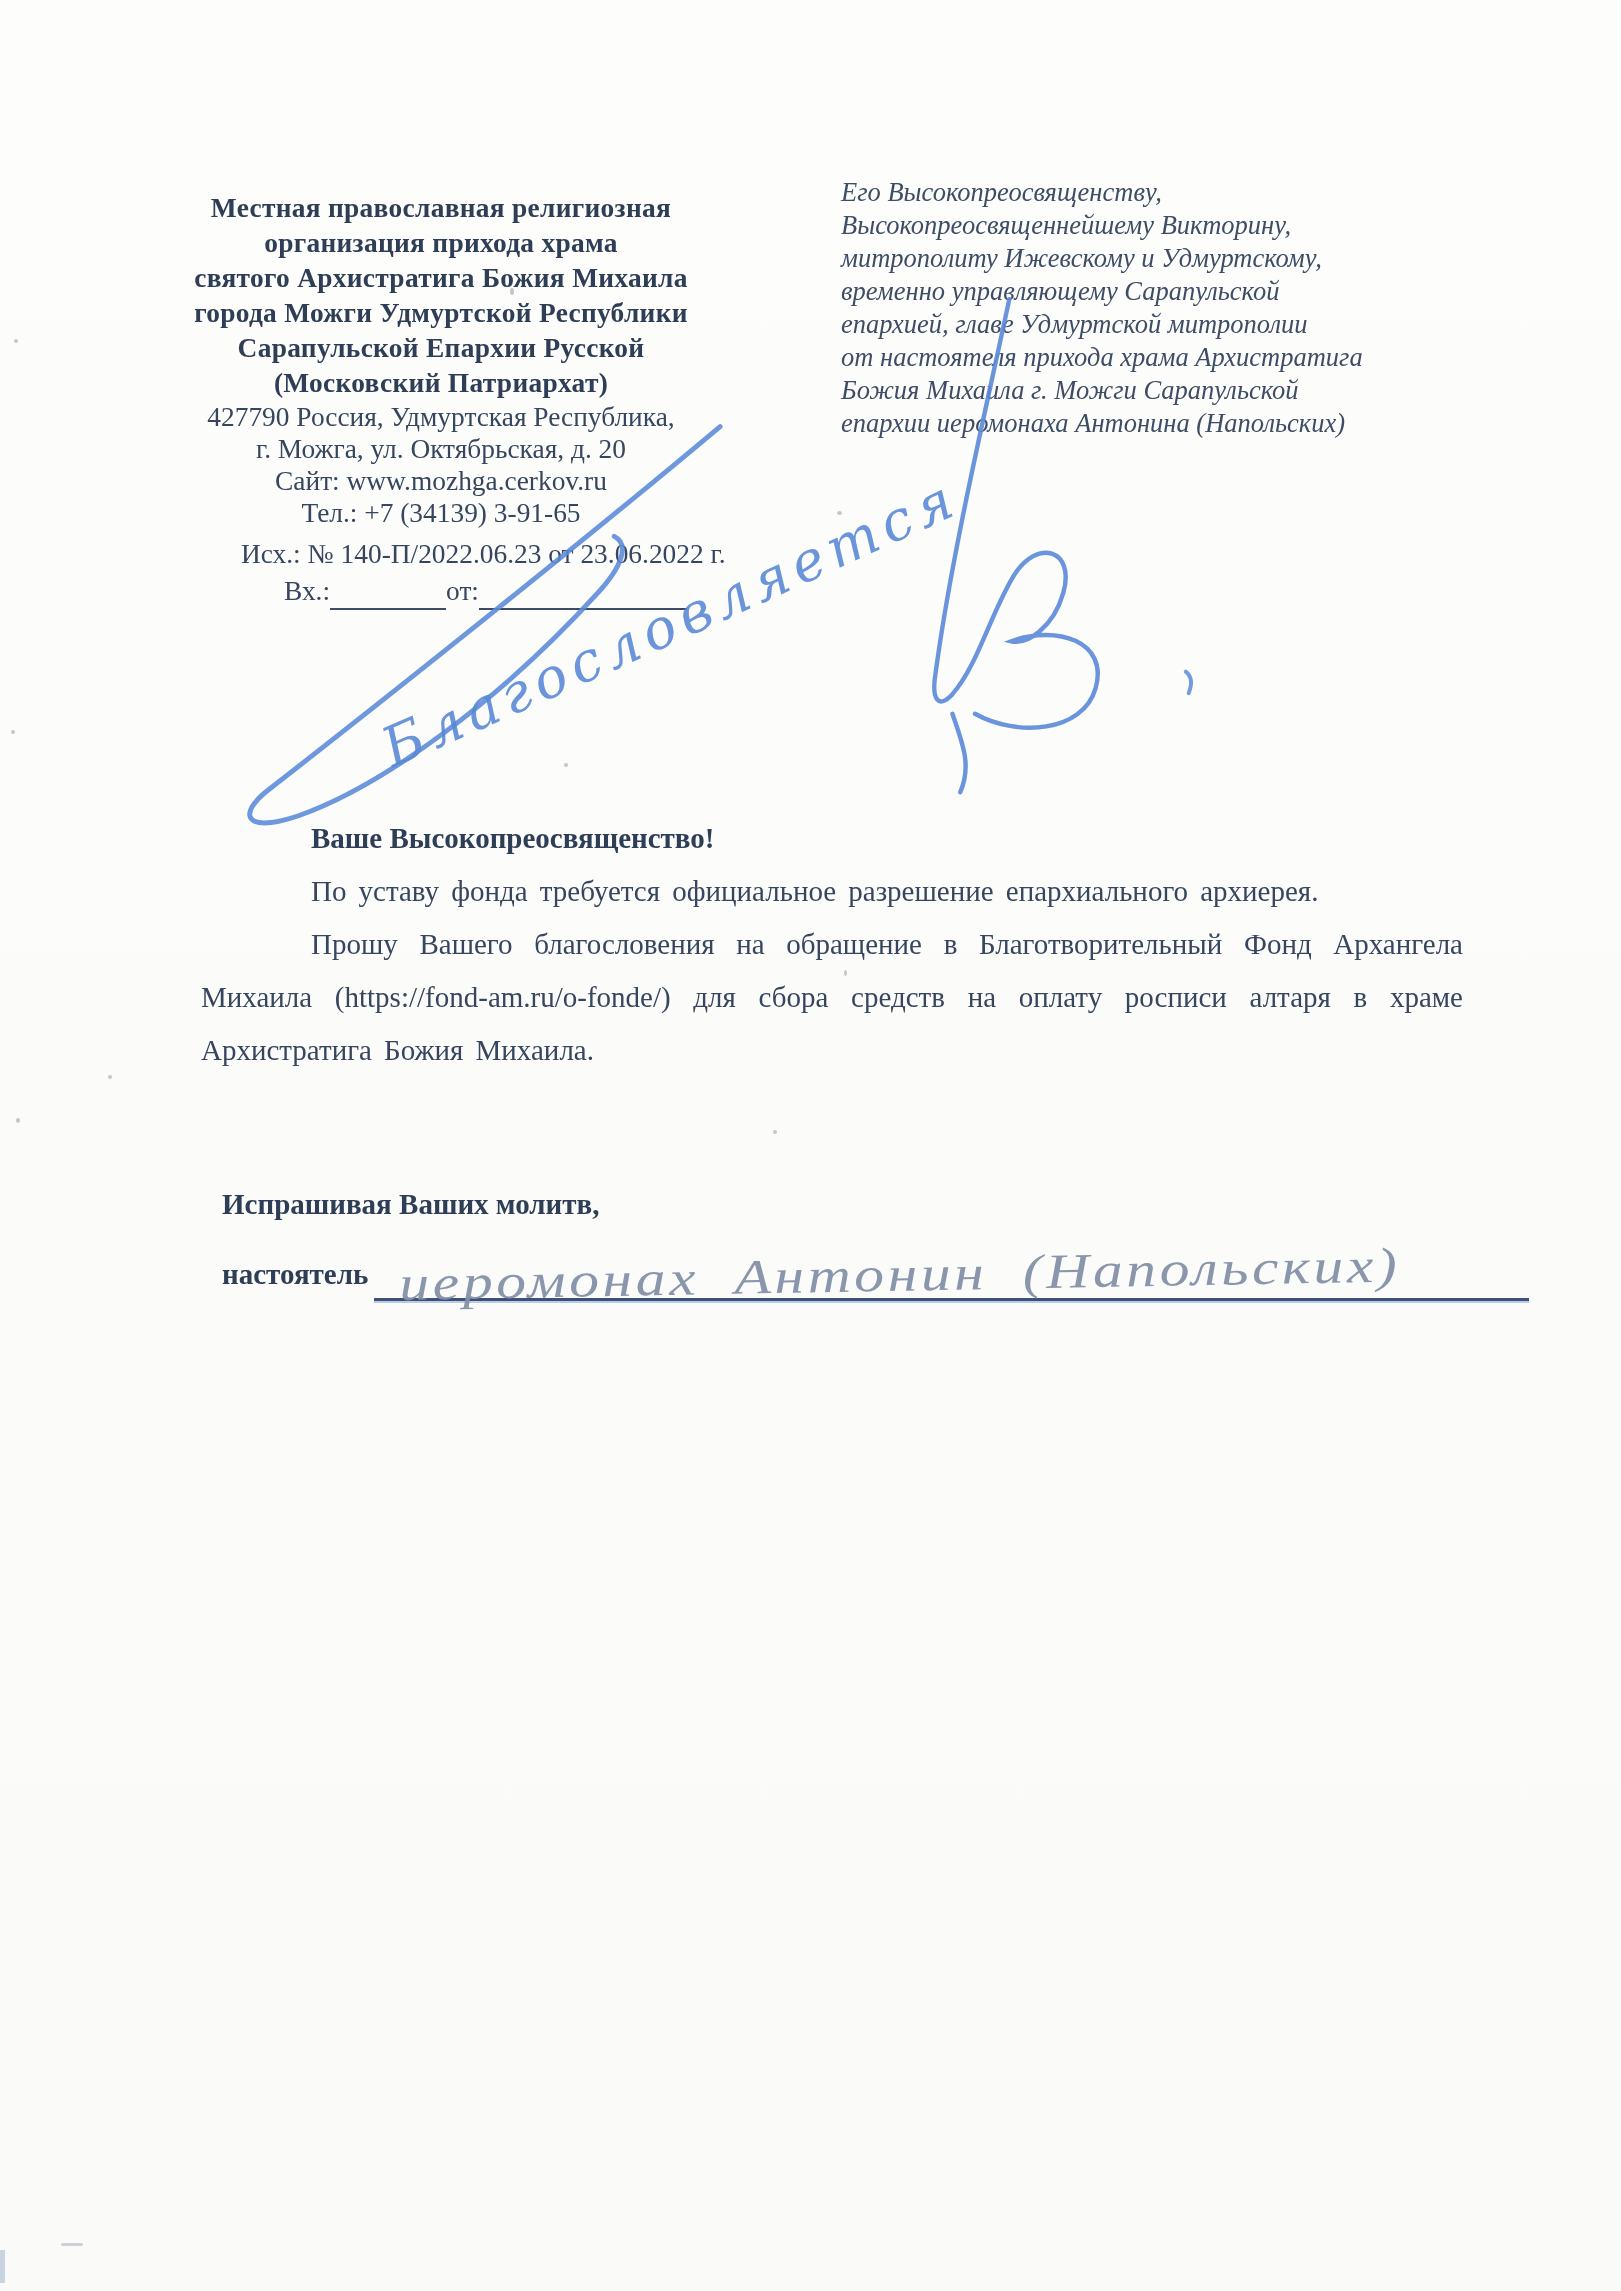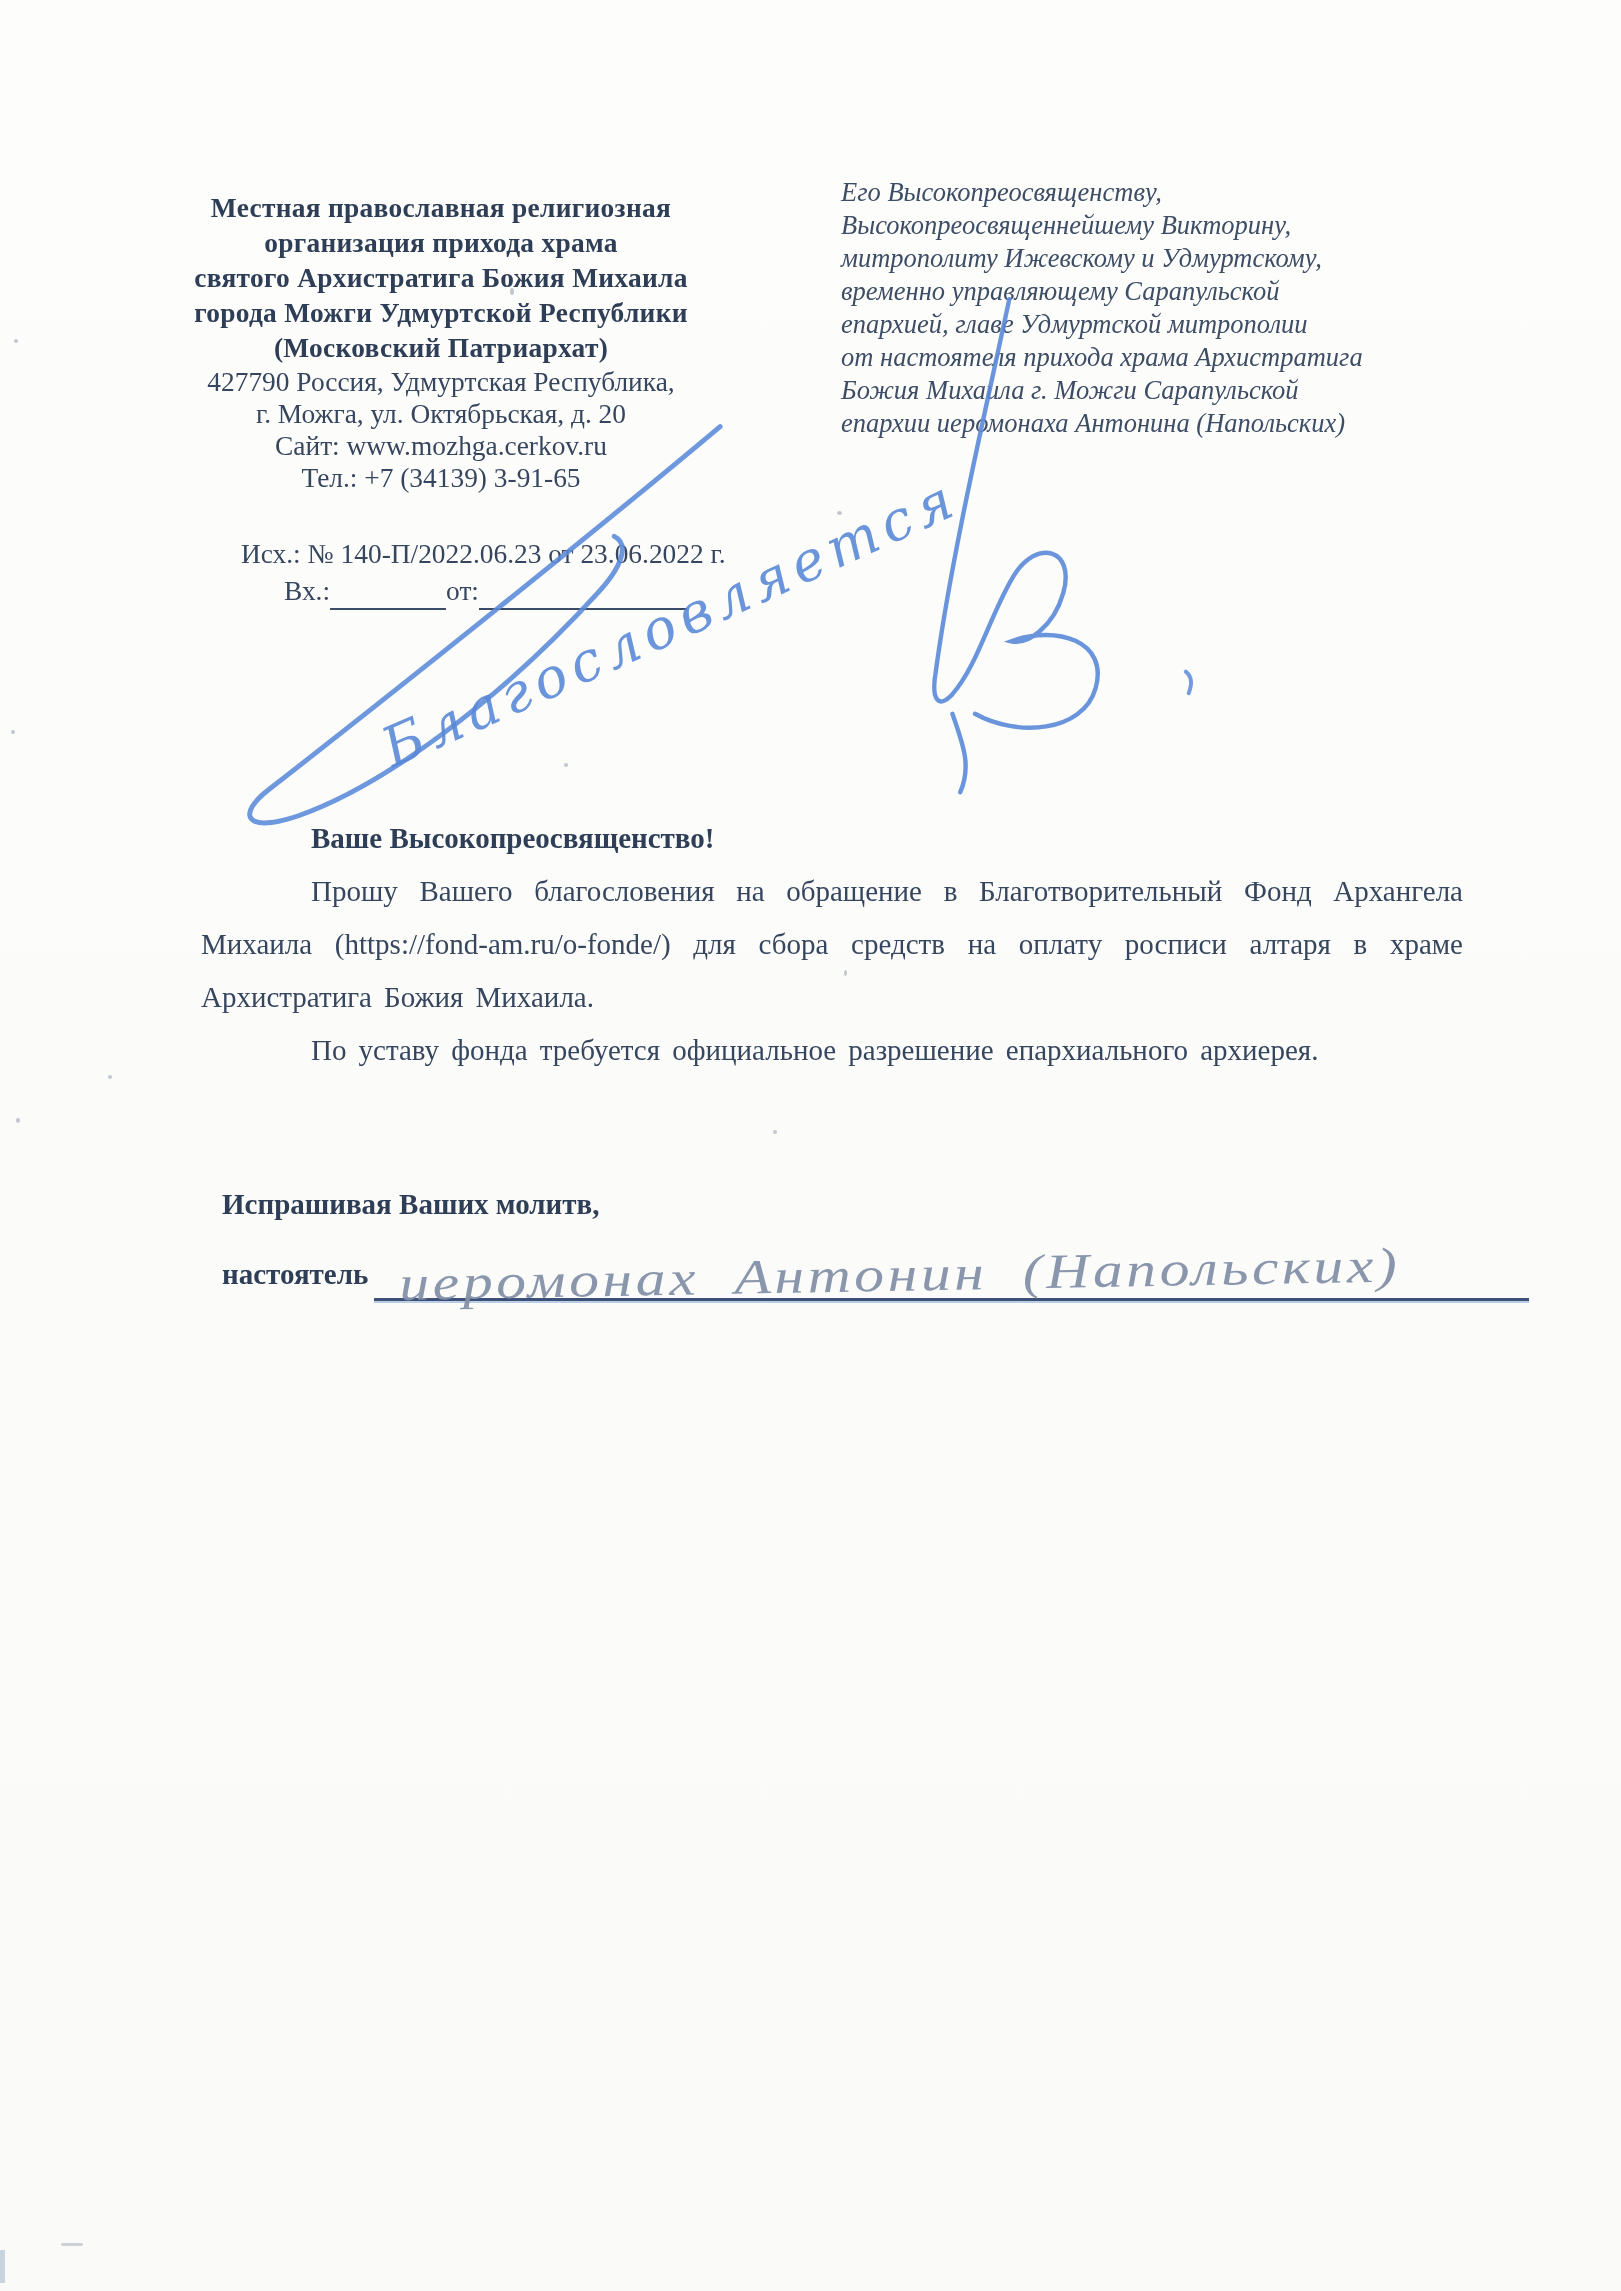--- a/index.html
+++ b/index.html
@@ -84,20 +84,21 @@
 </head>
 <body>
 
 <div class="page">
 
   <div class="sender">
     <div class="b">Местная православная религиозная</div>
     <div class="b">организация прихода храма</div>
     <div class="b">святого Архистратига  Божия Михаила</div>
     <div class="b">города Можги Удмуртской Республики</div>
+    <div class="b">Сарапульской Епархии Русской</div>
     <div class="b">(Московский Патриархат)</div>
     <div class="a">427790 Россия, Удмуртская Республика,</div>
     <div class="a">г. Можга, ул. Октябрьская, д. 20</div>
     <div class="a">Сайт: www.mozhga.cerkov.ru</div>
     <div class="a">Тел.: +7 (34139) 3-91-65</div>
   </div>
 
   <div class="ref">
     <div class="out">Исх.: № 140-П/2022.06.23  от 23.06.2022 г.</div>
     <div class="in">
@@ -129,22 +130,22 @@
     <text font-family="DejaVu Serif, Liberation Serif, serif" font-style="italic" font-size="56" letter-spacing="7" fill="#5787d7" opacity="0.88">
       <textPath href="#res-path" startOffset="2%">Благословляется</textPath>
     </text>
 
     <path d="M 850 45 C 828 150, 792 300, 775 425 C 770 455, 778 463, 792 448 C 818 418, 830 368, 854 328 C 878 288, 918 300, 905 345 C 895 380, 868 398, 852 394 C 898 377, 952 394, 938 442 C 925 487, 858 492, 815 468 M 792 468 C 802 498, 812 520, 800 548" fill="none" stroke="#5a8ad8" stroke-width="4.5" stroke-linecap="round" opacity="0.9"></path>
     <path d="M 1030 425 q 9 7 3 22" fill="none" stroke="#5a8ad8" stroke-width="4" stroke-linecap="round" opacity="0.85"></path>
   </svg>
 
   <div class="main-text">
     <div class="salutation">Ваше Высокопреосвященство!</div>
+    <p>По уставу фонда требуется официальное разрешение епархиального архиерея.</p>
     <p>Прошу Вашего благословения на обращение в Благотворительный Фонд Архангела Михаила (https://fond-am.ru/o-fonde/) для сбора средств на оплату росписи алтаря в храме Архистратига Божия Михаила.</p>
-    <p>По уставу фонда требуется официальное разрешение епархиального архиерея.</p>
   </div>
 
   <div class="valediction">Испрашивая Ваших молитв,</div>
 
   <div class="sign-row">
     <span class="role">настоятель</span>
     <span class="sign-blank">
       <span class="handwritten-name">иеромонах Антонин (Напольских)</span>
     </span>
   </div>

